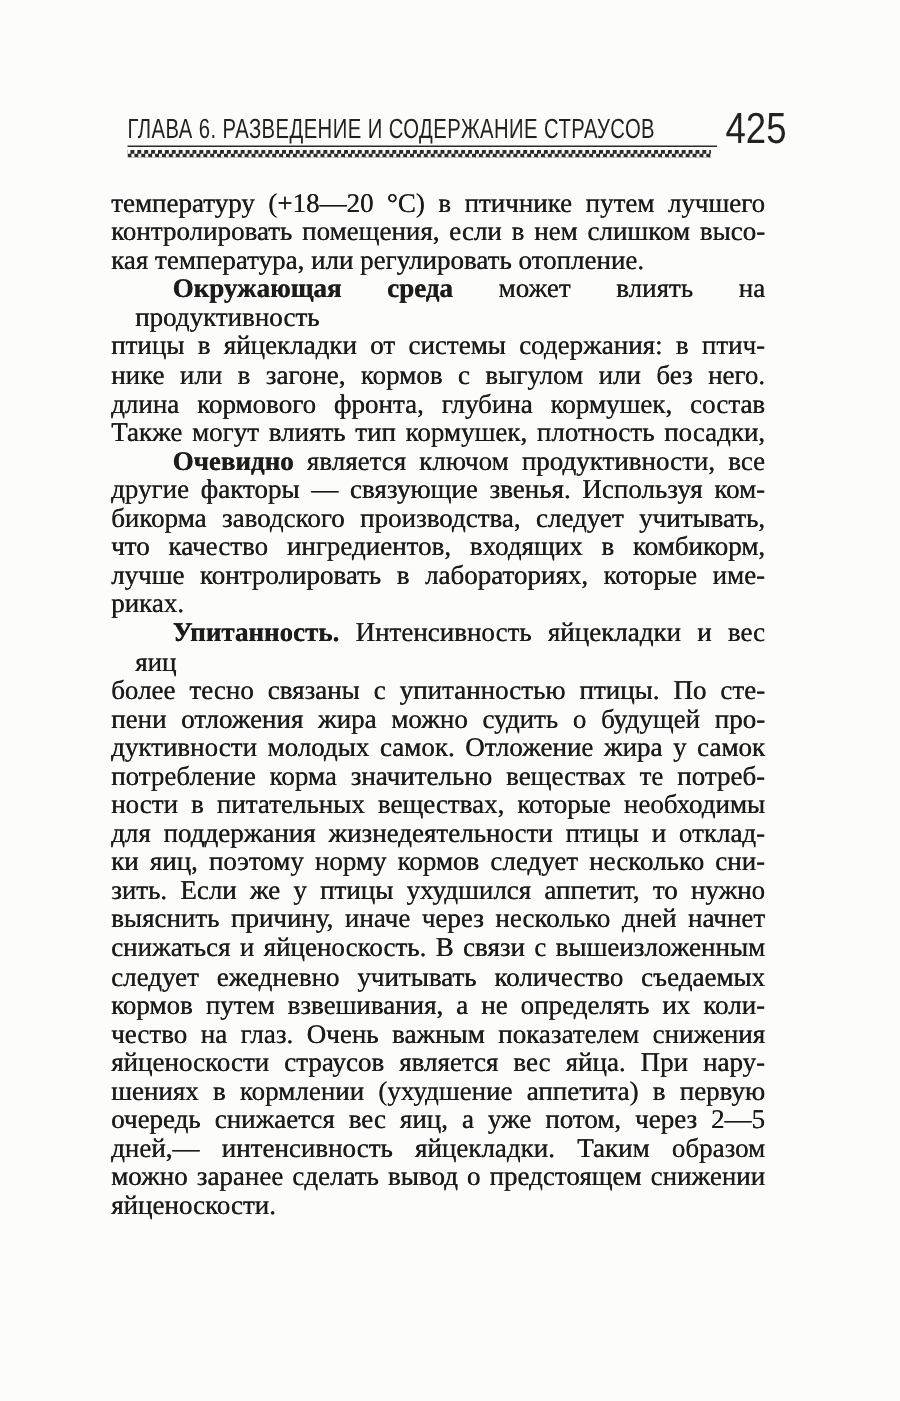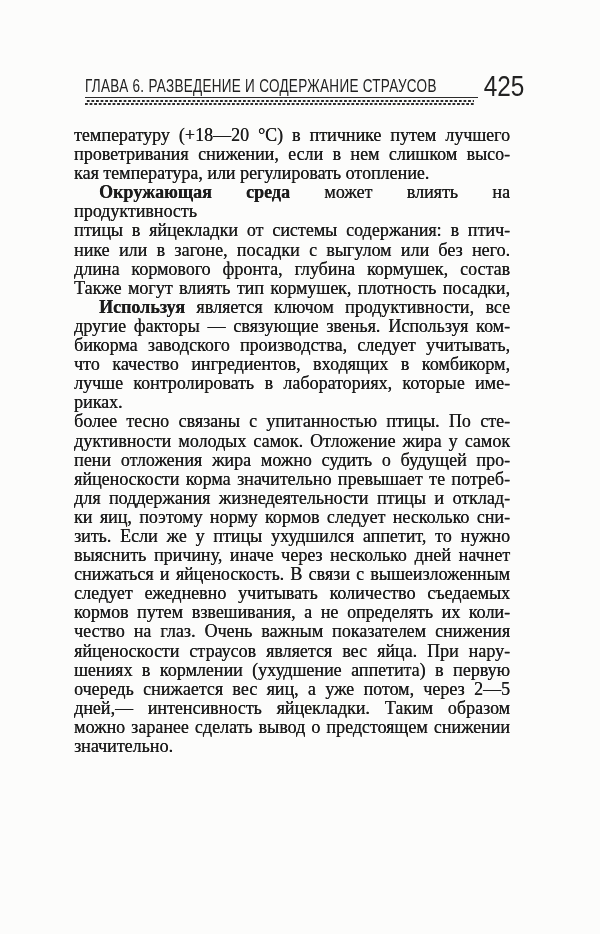--- a/index.html
+++ b/index.html
@@ -74,67 +74,70 @@
   }
   .line {
     text-align: justify;
     text-align-last: justify;
   }
   .line.para-end {
     text-align-last: left;
   }
   .line.first-indent {
     text-indent: 25px;
+    margin-left: 16px;
   }
   .bold { font-weight: bold; }
 </style>
 </head>
 <body>
 
 <div class="page">
   <div class="chapter-title">ГЛАВА 6. РАЗВЕДЕНИЕ И СОДЕРЖАНИЕ СТРАУСОВ</div>
   <div class="page-number">425</div>
   <div class="head-rule"></div>
   <div class="head-chain"></div>
 
   <div class="article">
       <div>
         <div class="line"><span>температуру (+18—20 °С) в птичнике путем лучшего</span></div>
-        <div class="line"><span>проветривания снижении, если в нем слишком высо-</span></div>
+        <div class="line"><span>контролировать помещения, если в нем слишком высо-</span></div>
         <div class="line para-end"><span>кая температура, или регулировать отопление.</span></div>
       </div>
       <div>
         <div class="line first-indent"><span class="bold">Окружающая среда</span><span> может влиять на продуктивность</span></div>
         <div class="line"><span>птицы в яйцекладки от системы содержания: в птич-</span></div>
-        <div class="line"><span>нике или в загоне, посадки с выгулом или без него.</span></div>
+        <div class="line"><span>нике или в загоне, кормов с выгулом или без него.</span></div>
         <div class="line"><span>длина кормового фронта, глубина кормушек, состав</span></div>
         <div class="line"><span>Также могут влиять тип кормушек, плотность посадки,</span></div>
       </div>
       <div>
-        <div class="line first-indent"><span class="bold">Используя</span><span> является ключом продуктивности, все</span></div>
+        <div class="line first-indent"><span class="bold">Очевидно</span><span> является ключом продуктивности, все</span></div>
         <div class="line"><span>другие факторы — связующие звенья. Используя ком-</span></div>
         <div class="line"><span>бикорма заводского производства, следует учитывать,</span></div>
         <div class="line"><span>что качество ингредиентов, входящих в комбикорм,</span></div>
         <div class="line"><span>лучше контролировать в лабораториях, которые име-</span></div>
         <div class="line para-end"><span>риках.</span></div>
       </div>
       <div>
+        <div class="line first-indent"><span class="bold">Упитанность.</span><span> Интенсивность яйцекладки и вес яиц</span></div>
         <div class="line"><span>более тесно связаны с упитанностью птицы. По сте-</span></div>
+        <div class="line"><span>пени отложения жира можно судить о будущей про-</span></div>
         <div class="line"><span>дуктивности молодых самок. Отложение жира у самок</span></div>
-        <div class="line"><span>пени отложения жира можно судить о будущей про-</span></div>
-        <div class="line"><span>яйценоскости корма значительно превышает те потреб-</span></div>
+        <div class="line"><span>потребление корма значительно веществах те потреб-</span></div>
+        <div class="line"><span>ности в питательных веществах, которые необходимы</span></div>
         <div class="line"><span>для поддержания жизнедеятельности птицы и отклад-</span></div>
         <div class="line"><span>ки яиц, поэтому норму кормов следует несколько сни-</span></div>
         <div class="line"><span>зить. Если же у птицы ухудшился аппетит, то нужно</span></div>
         <div class="line"><span>выяснить причину, иначе через несколько дней начнет</span></div>
         <div class="line"><span>снижаться и яйценоскость. В связи с вышеизложенным</span></div>
         <div class="line"><span>следует ежедневно учитывать количество съедаемых</span></div>
         <div class="line"><span>кормов путем взвешивания, а не определять их коли-</span></div>
         <div class="line"><span>чество на глаз. Очень важным показателем снижения</span></div>
         <div class="line"><span>яйценоскости страусов является вес яйца. При нару-</span></div>
         <div class="line"><span>шениях в кормлении (ухудшение аппетита) в первую</span></div>
         <div class="line"><span>очередь снижается вес яиц, а уже потом, через 2—5</span></div>
         <div class="line"><span>дней,— интенсивность яйцекладки. Таким образом</span></div>
         <div class="line"><span>можно заранее сделать вывод о предстоящем снижении</span></div>
-        <div class="line para-end"><span>значительно.</span></div>
+        <div class="line para-end"><span>яйценоскости.</span></div>
       </div>
     </div>
 </div>
 
 </body></html>

